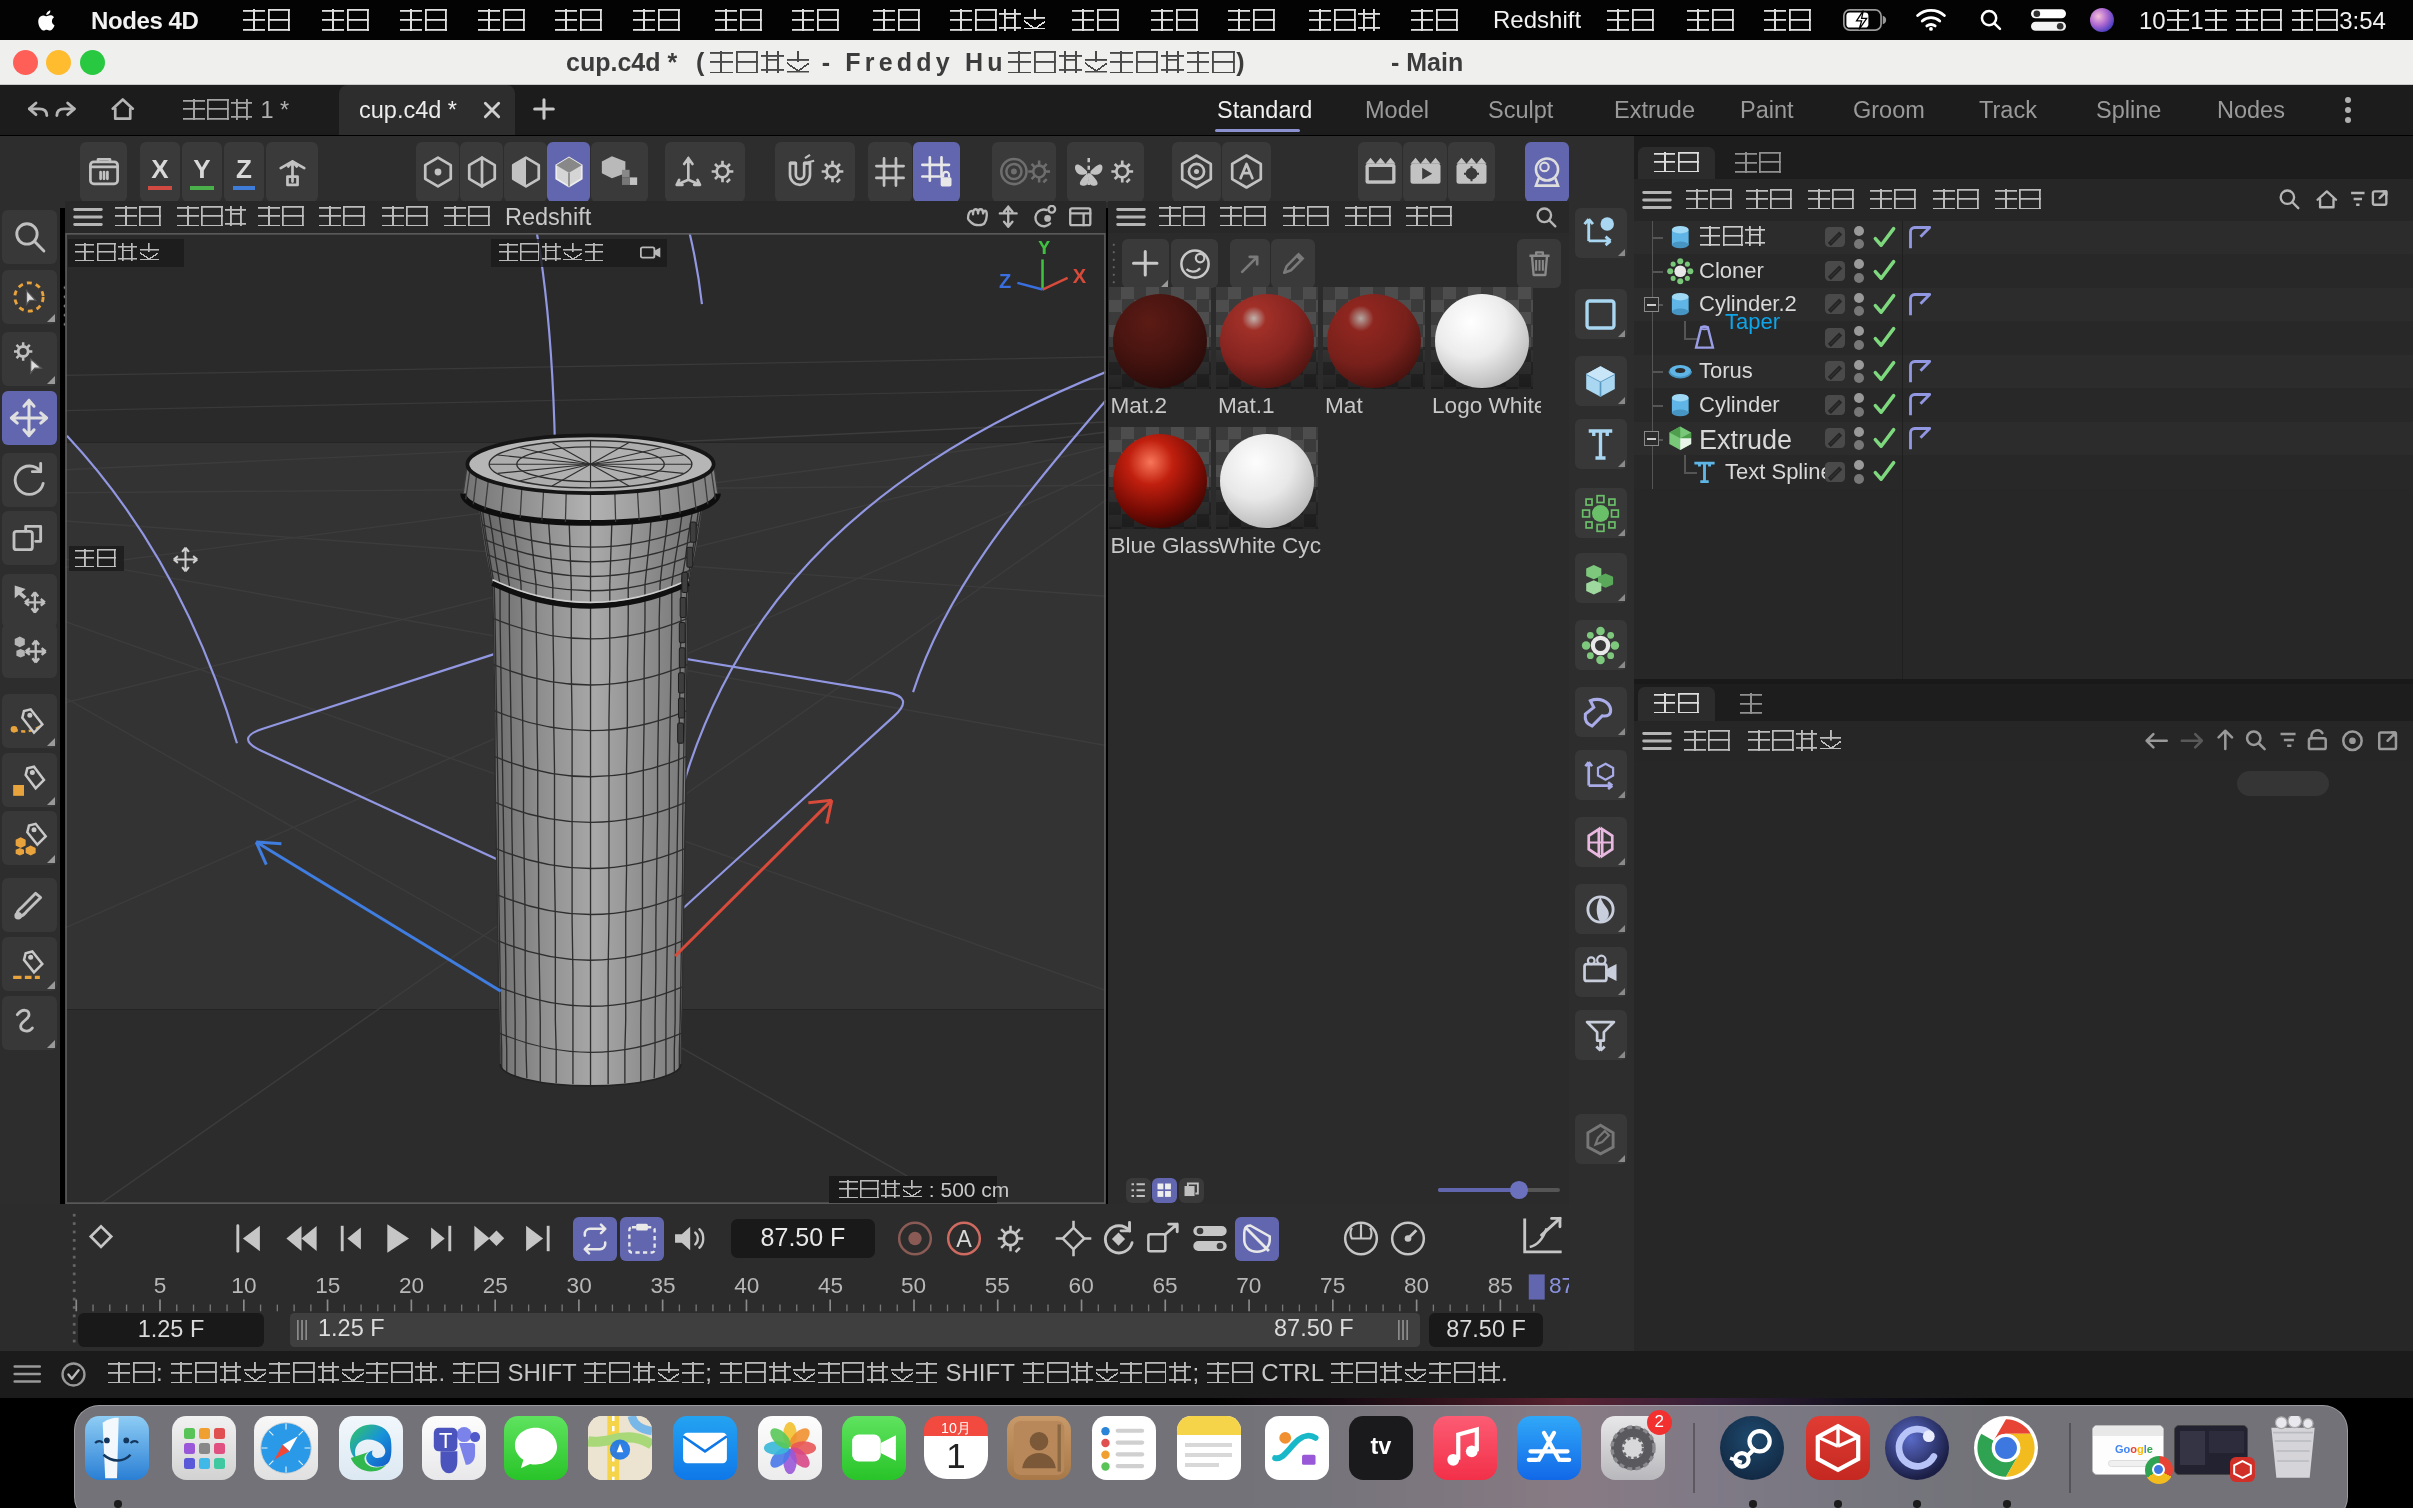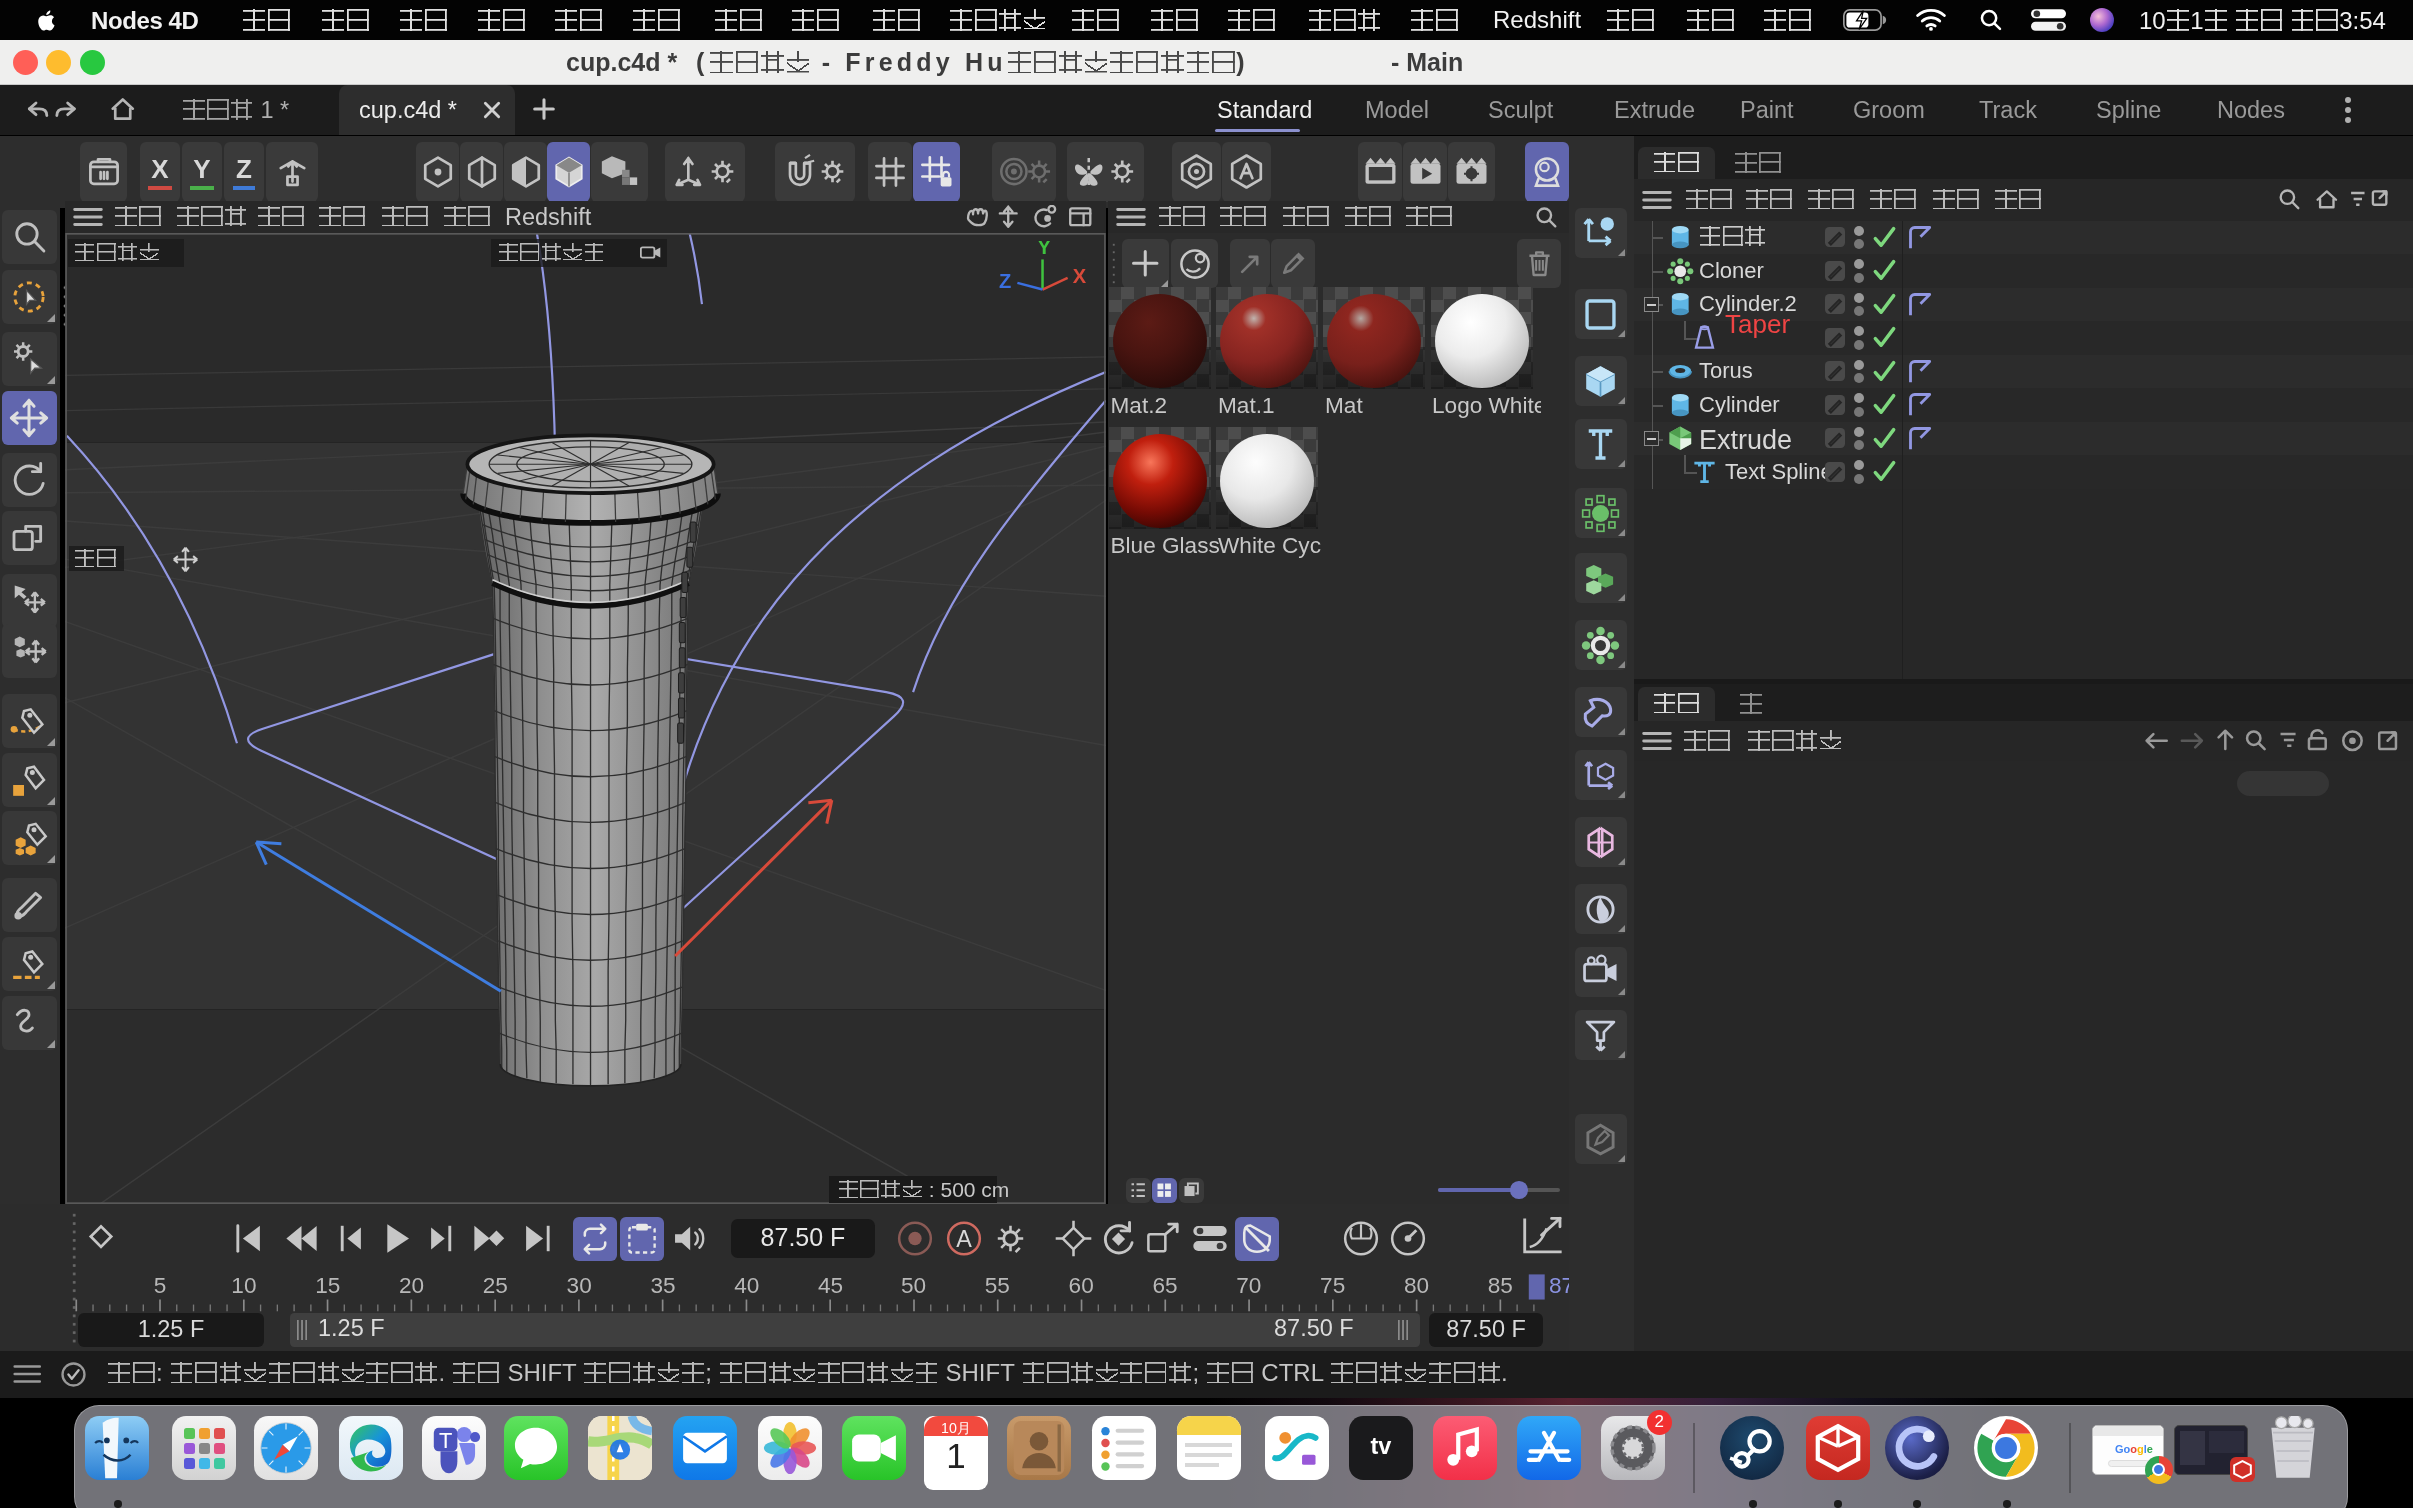--- a/index.html
+++ b/index.html
@@ -836,21 +836,21 @@
     <div class="ab" style="left:0;top:185px;width:779px;height:34px;background:#282828"></div>
     <div class="ab" style="left:17.6px;top:185px;width:1.7px;height:34px;background:#555"></div>
     <div class="ab" style="left:50px;top:185px;width:1.7px;height:17px;background:#555"></div>
     <div class="ab" style="left:50px;top:202px;width:13.4px;height:1.7px;background:#555"></div>
     <div class="ab" style="left:57px;top:188px">
       <svg width="27" height="27" viewBox="0 0 32 32">
         <path d="M12 4h8l6 24H6z" fill="none" stroke="#9a9ee8" stroke-width="2.8"></path>
         <ellipse cx="16" cy="4.5" rx="4" ry="2" fill="none" stroke="#9a9ee8" stroke-width="2"></ellipse>
       </svg>
     </div>
-    <div class="ab" style="left:91px;top:173px;color:#ef4444;font-size:26px;white-space:nowrap">Taper</div>
+    <div class="ab" style="left:91px;top:173px;color:#0ea5e9;font-size:22px;white-space:nowrap">Taper</div>
     <div class="ab" style="left:191px;top:192px;width:20px;height:20px;background:#4a4a4a;border-radius:4.2px">
       <svg width="20" height="20" viewBox="0 0 24 24">
         <path d="M5 19 17 7l2 2L7 21z M17 7l2 2" stroke="#252525" stroke-width="2.4" fill="none"></path>
       </svg>
     </div>
     <div class="ab" style="left:220px;top:190px;width:10px;height:10px;border-radius:50%;background:#9a9a9a"></div>
     <div class="ab" style="left:220px;top:204px;width:10px;height:10px;border-radius:50%;background:#777"></div>
     <svg class="ab" style="left:238px;top:190px" width="25" height="23.5" viewBox="0 0 30 28">
       <path d="M4 15l7 8L26 3" fill="none" stroke="#7ed87e" stroke-width="4.2" stroke-linecap="round" stroke-linejoin="round"></path>
     </svg>
@@ -1293,21 +1293,21 @@
         <ellipse cx="38" cy="22" rx="8" ry="15" fill="#38b8d8" opacity=".9" transform="rotate(270 38 38)"></ellipse>
         <ellipse cx="38" cy="22" rx="8" ry="15" fill="#58c858" opacity=".9" transform="rotate(315 38 38)"></ellipse>
       </svg>
     </div>
     <div class="ab" style="left:842px;top:18.4px;width:64px;height:64px;border-radius:14.2px;background:linear-gradient(180deg,#5fe35f,#28c428)">
       <svg width="64" height="64" viewBox="0 0 76 76">
         <rect x="12" y="22" width="34" height="32" rx="8" fill="#fff"></rect>
         <path d="M46 32l18-9v30l-18-9z" fill="#fff"></path>
       </svg>
     </div>
-    <div class="ab" style="left:924px;top:18.4px;width:64px;height:74px;border-radius:9px;background:#fff">
+    <div class="ab" style="left:924px;top:18.4px;width:64px;height:63px;border-radius:23px;background:#fff">
       <div style="position:absolute;left:0;top:0;width:64px;height:20px;border-radius:14.2px 14.2px 0 0;background:#f24a3e;color:#fff;font-size:14.2px;text-align:center;padding-top:2.5px">10月</div>
       <div style="position:absolute;left:0;top:20px;width:64px;text-align:center;font-size:35px;color:#222">1</div>
     </div>
     <div class="ab" style="left:1007px;top:18.4px;width:64px;height:64px;border-radius:14.2px;background:linear-gradient(180deg,#c89a6a,#a87848)">
       <svg width="64" height="64" viewBox="0 0 76 76">
         <rect x="8" y="6" width="60" height="64" rx="8" fill="#b8885a"></rect>
         <circle cx="38" cy="30" r="11" fill="#7a5838"></circle>
         <path d="M18 62c2-12 10-18 20-18s18 6 20 18z" fill="#7a5838"></path>
         <path d="M62 10v56" stroke="#8a6844" stroke-width="4"></path>
       </svg>

